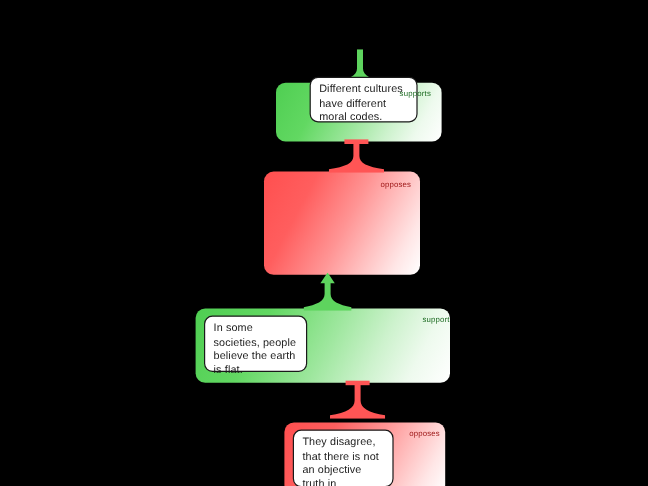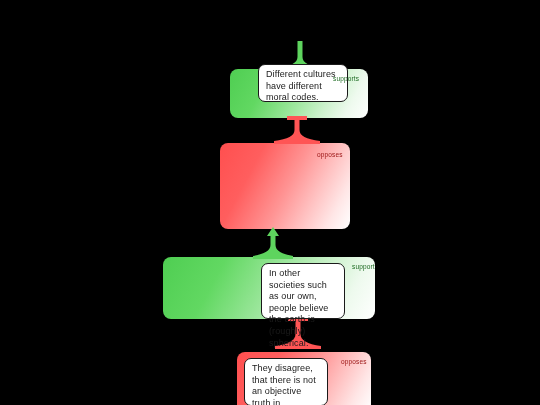--- a/index.html
+++ b/index.html
@@ -99,21 +99,21 @@
   <div class="panel-label label-red" style="left:317px; top:151px;">opposes</div>
 
   <div class="conn" style="left:253px; top:227px;">
     <svg width="40" height="32" viewBox="0 0 40 32">
       <path d="M20 0 L26 9 H22.5 V18 C22.5 24 29 27 40 29 V32 H0 V29 C11 27 17.5 24 17.5 18 V9 H14 Z" fill="#5ed45e"></path>
     </svg>
   </div>
 
   <div class="panel panel-green" style="left:163px; top:257px; width:212px; height:62px;"></div>
   <div class="panel-label label-green" style="left:352px; top:263px;">support</div>
-  <div class="claim" style="left:261px; top:263px; width:84px; height:56px;">In other societies such as our own, people believe the earth is (roughly) spherical.</div>
+  <div class="claim" style="left:170px; top:263px; width:86px; height:47px;">In some societies, people believe the earth is flat.</div>
 
   <div class="conn" style="left:275px; top:317px;">
     <svg width="46" height="32" viewBox="0 0 46 32">
       <rect x="13" y="0" width="20" height="4" fill="#ff5555"></rect>
       <path d="M20.5 3 H25.5 V17 C25.5 23 32 27 46 29 V32 H0 V29 C14 27 20.5 23 20.5 17 Z" fill="#ff5555"></path>
     </svg>
   </div>
 
   <div class="panel panel-red" style="left:237px; top:352px; width:134px; height:60px;"></div>
   <div class="panel-label label-red" style="left:341px; top:358px;">opposes</div>

